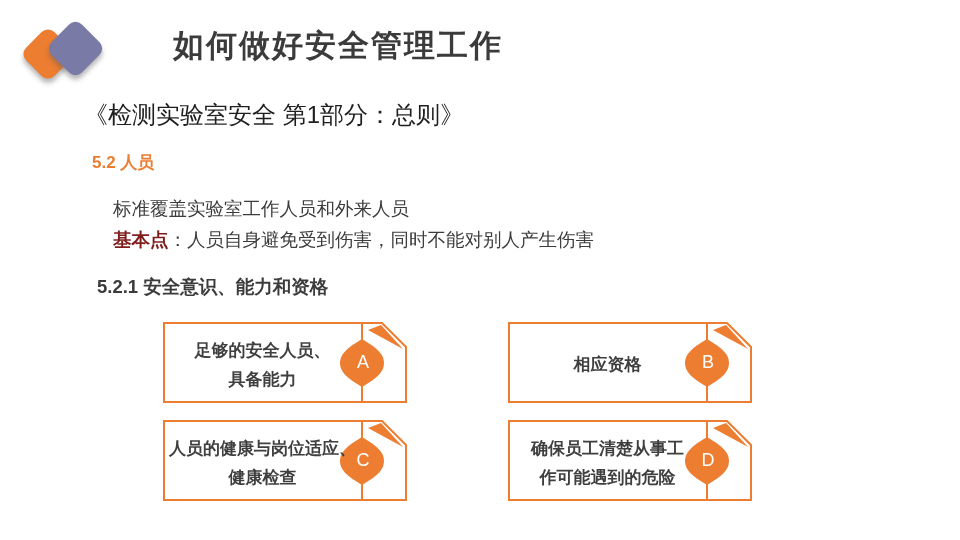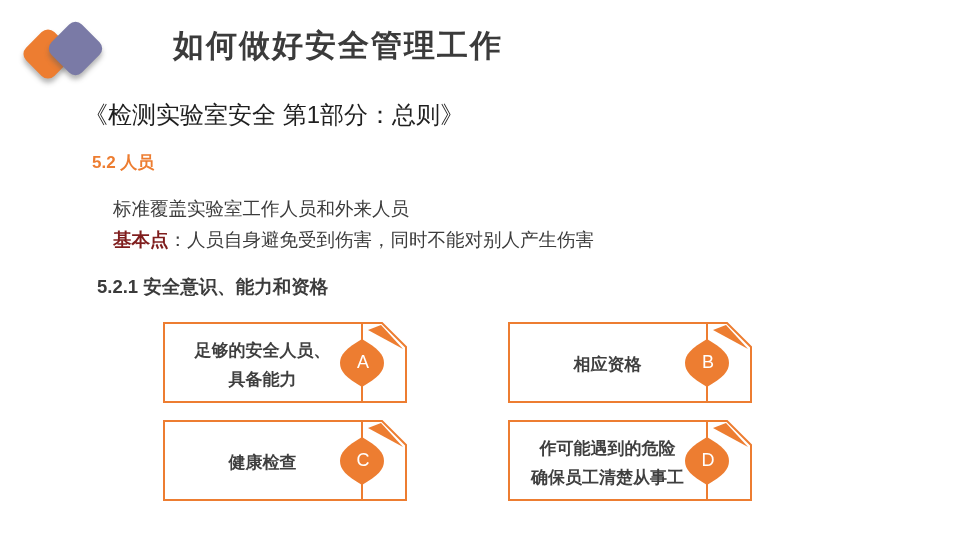--- a/index.html
+++ b/index.html
@@ -84,30 +84,31 @@
 </div>
 
 <div class="card card-c">
   <svg width="244" height="81" viewBox="0 0 244 81">
     <path d="M1,1 L219,1 L243,25 L243,80 L1,80 Z" fill="#ffffff" stroke="#ED7D31" stroke-width="2"></path>
     <polygon points="218,3 205,8 240,27" fill="#ED7D31"></polygon>
     <line x1="199" y1="1" x2="199" y2="80" stroke="#ED7D31" stroke-width="2"></line>
     <path d="M199,17 C215,26.5 221,32.5 221,41 C221,49.5 215,55.5 199,65 C183,55.5 177,49.5 177,41 C177,32.5 183,26.5 199,17 Z" fill="#ED7D31"></path>
   </svg>
   <div class="card-text">
+    <span>人员的健康与岗位适应、</span>
     <span>健康检查</span>
   </div>
   <div class="card-letter">C</div>
 </div>
 
 <div class="card card-d">
   <svg width="244" height="81" viewBox="0 0 244 81">
     <path d="M1,1 L219,1 L243,25 L243,80 L1,80 Z" fill="#ffffff" stroke="#ED7D31" stroke-width="2"></path>
     <polygon points="218,3 205,8 240,27" fill="#ED7D31"></polygon>
     <line x1="199" y1="1" x2="199" y2="80" stroke="#ED7D31" stroke-width="2"></line>
     <path d="M199,17 C215,26.5 221,32.5 221,41 C221,49.5 215,55.5 199,65 C183,55.5 177,49.5 177,41 C177,32.5 183,26.5 199,17 Z" fill="#ED7D31"></path>
   </svg>
   <div class="card-text">
+    <span>确保员工清楚从事工</span>
     <span>作可能遇到的危险</span>
-    <span>确保员工清楚从事工</span>
   </div>
   <div class="card-letter">D</div>
 </div>
 
 </body></html>

